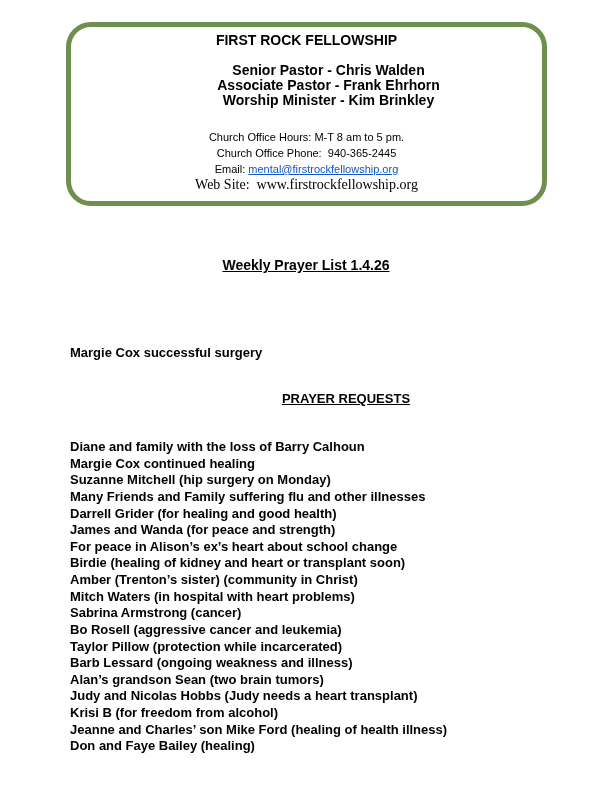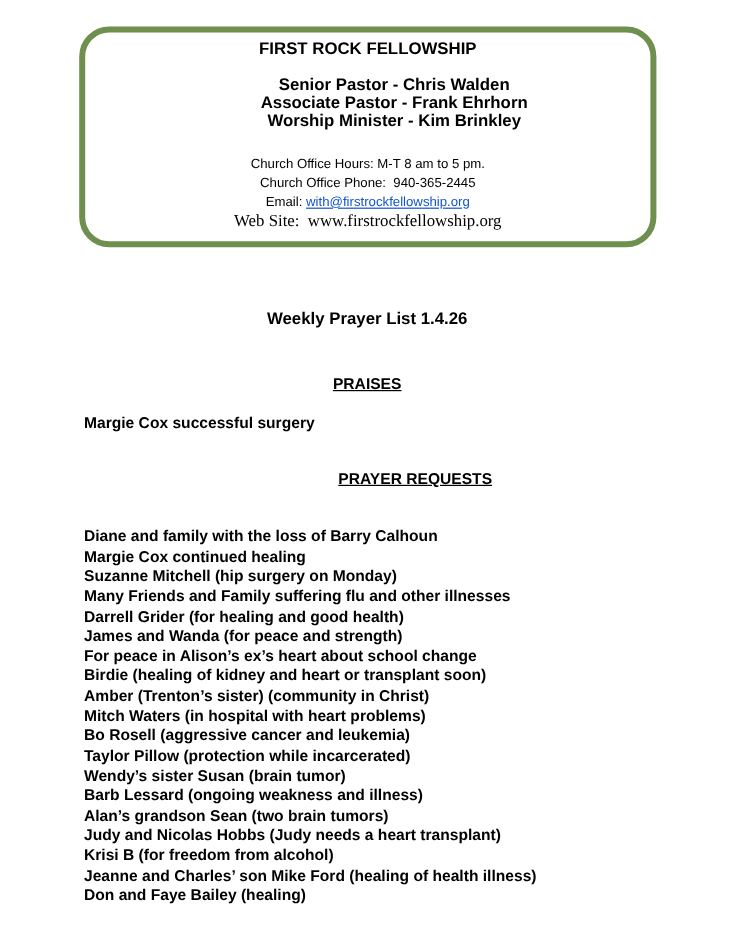--- a/index.html
+++ b/index.html
@@ -44,20 +44,21 @@
   .website-line {
     font-family: "Liberation Serif", "DejaVu Serif", serif;
     font-size: 14px; line-height: 16px; white-space: pre-wrap;
   }
 
   
   .doc-title {
     position: absolute; left: 0; top: 257px; width: 612px;
     text-align: center;
     font-size: 14px; font-weight: bold;
+    text-decoration: underline;
     white-space: pre-wrap;
   }
   .section-heading {
     position: absolute; left: 0; width: 612px;
     text-align: center;
     font-size: 13px; font-weight: bold;
     text-decoration: underline;
     white-space: pre-wrap;
   }
   .praises-heading { top: 312px; }
@@ -88,49 +89,48 @@
 
     <div class="staff-list">
         <div class="line">Senior Pastor - Chris Walden</div>
         <div class="line">Associate Pastor - Frank Ehrhorn</div>
         <div class="line">Worship Minister - Kim Brinkley</div>
       </div>
 
     <div class="office-block">
       <div class="oline">Church Office Hours: M-T 8 am to 5 pm.</div>
       <div class="oline">Church Office Phone:  940-365-2445</div>
-      <div class="oline"><span>Email: </span><span class="email-link" style="color: rgb(17, 85, 204);">with@firstrockfellowship.org</span></div>
+      <div class="oline"><span>Email: </span><span class="email-link" style="color: rgb(17, 85, 204);">mental@firstrockfellowship.org</span></div>
       <div class="website-line"><span>Web Site:  </span><span>www.firstrockfellowship.org</span></div>
     </div>
   </div>
 
   <div class="doc-title">Weekly Prayer List 1.4.26</div>
 
-  <div class="section-heading praises-heading">PRAISES</div>
 
   <div class="praises-list">
       <div class="line">Margie Cox successful surgery</div>
     </div>
 
   <div class="section-heading requests-heading">PRAYER REQUESTS</div>
 
   <div class="request-list">
       <div class="line">Diane and family with the loss of Barry Calhoun</div>
       <div class="line">Margie Cox continued healing</div>
       <div class="line">Suzanne Mitchell (hip surgery on Monday)</div>
       <div class="line">Many Friends and Family suffering flu and other illnesses</div>
       <div class="line">Darrell Grider (for healing and good health)</div>
       <div class="line">James and Wanda (for peace and strength)</div>
       <div class="line">For peace in Alison’s ex’s heart about school change</div>
       <div class="line">Birdie (healing of kidney and heart or transplant soon)</div>
       <div class="line">Amber (Trenton’s sister) (community in Christ)</div>
       <div class="line">Mitch Waters (in hospital with heart problems)</div>
+      <div class="line">Sabrina Armstrong (cancer)</div>
       <div class="line">Bo Rosell (aggressive cancer and leukemia)</div>
       <div class="line">Taylor Pillow (protection while incarcerated)</div>
-      <div class="line">Wendy’s sister Susan (brain tumor)</div>
       <div class="line">Barb Lessard (ongoing weakness and illness)</div>
       <div class="line">Alan’s grandson Sean (two brain tumors)</div>
       <div class="line">Judy and Nicolas Hobbs (Judy needs a heart transplant)</div>
       <div class="line">Krisi B (for freedom from alcohol)</div>
       <div class="line">Jeanne and Charles’ son Mike Ford (healing of health illness)</div>
       <div class="line">Don and Faye Bailey (healing)</div>
     </div>
 
 </div>
 

